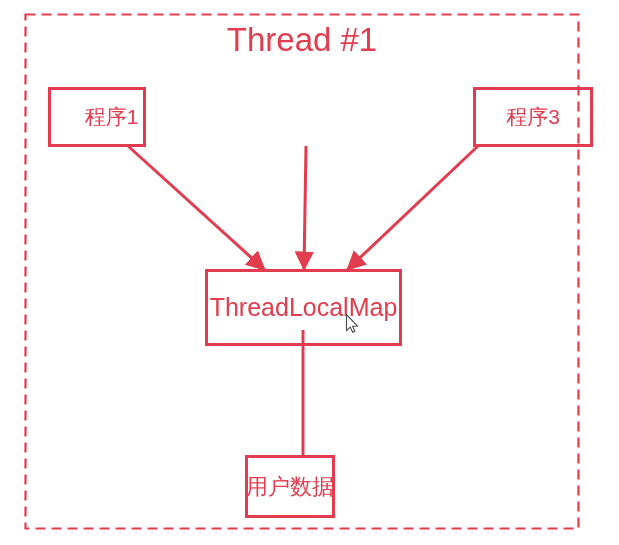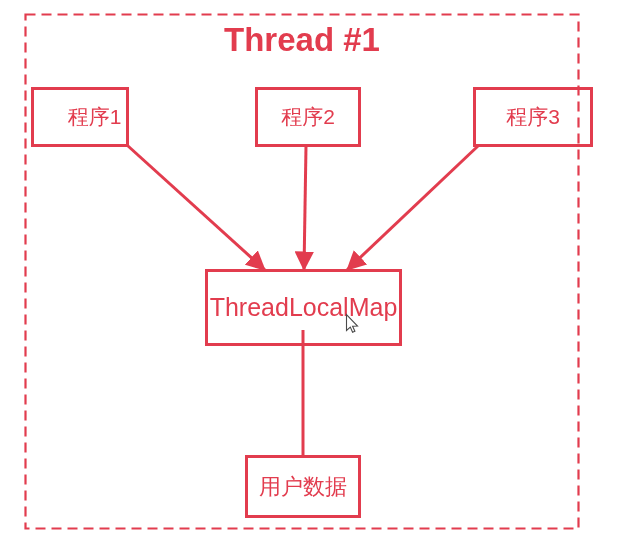--- a/index.html
+++ b/index.html
@@ -16,41 +16,41 @@
     left: 0; top: 0;
     width: 619px; height: 545px;
     color: var(--accent);
   }
   .title {
     position: absolute;
     left: 25px; top: 21px;
     width: 554px;
     text-align: center;
     font-size: 33px;
-    font-weight: 700;
+    font-weight: 400;
     color: var(--accent);
     white-space: nowrap;
   }
   .node {
     position: absolute;
     background: var(--bg);
     border: 3px solid var(--accent);
     color: var(--accent);
     display: flex;
     align-items: center;
     justify-content: center;
     white-space: nowrap;
     z-index: 1;
   }
   .node-program { font-size: 21px; }
-  .node-program1 { left: 31px;  top: 87px; width: 98px;  height: 60px; padding-left: 29px; }
+  .node-program1 { left: 48px;  top: 87px; width: 98px;  height: 60px; padding-left: 29px; }
   .node-program2 { left: 255px; top: 87px; width: 106px; height: 60px; }
   .node-program3 { left: 473px; top: 87px; width: 120px;  height: 60px; }
   .node-map      { left: 205px; top: 269px; width: 197px; height: 77px; font-size: 25px; }
-  .node-userdata { left: 245px; top: 455px; width: 116px; height: 63px; font-size: 22px; }
+  .node-userdata { left: 245px; top: 455px; width: 90px; height: 63px; font-size: 22px; }
   svg.overlay {
     position: absolute;
     left: 0; top: 0;
     width: 619px; height: 545px;
     z-index: 2;
     color: var(--accent);
     pointer-events: none;
   }
   svg.overlay line { stroke: currentColor; stroke-width: 3; }
 </style>
@@ -58,23 +58,20 @@
 <body>
 
 <div class="canvas">
 
   <div class="title">Thread #1</div>
 
   <div class="node node-program node-program1">
     <span>程序1</span>
   </div>
 
-  <div class="node node-program node-program2">
-    <span>程序2</span>
-  </div>
 
   <div class="node node-program node-program3">
     <span>程序3</span>
   </div>
 
   <div class="node node-map">
     <span>ThreadLocalMap</span>
   </div>
 
   <div class="node node-userdata">

